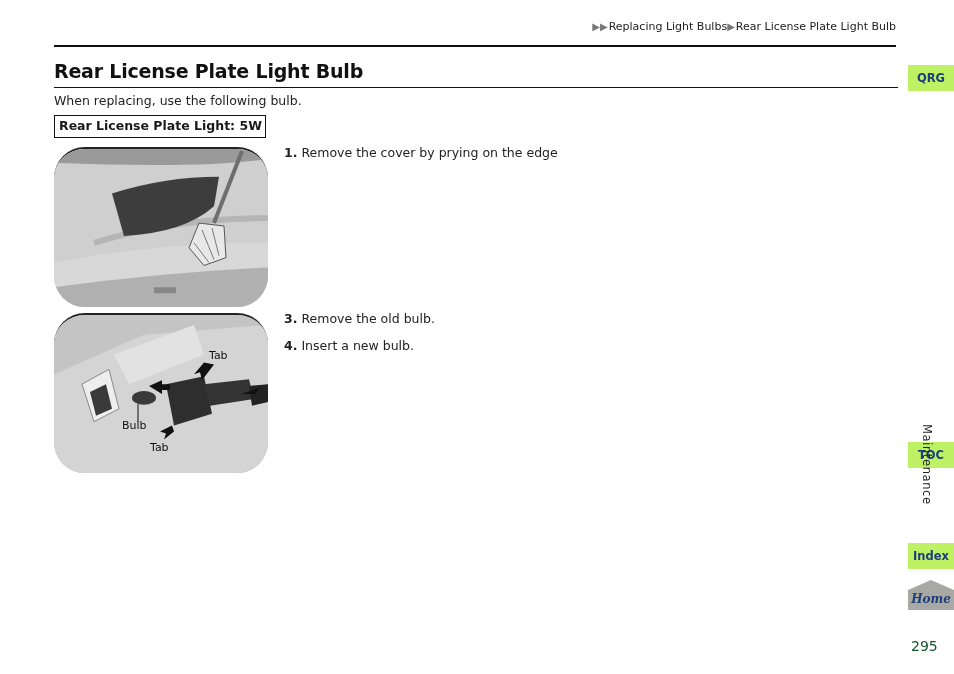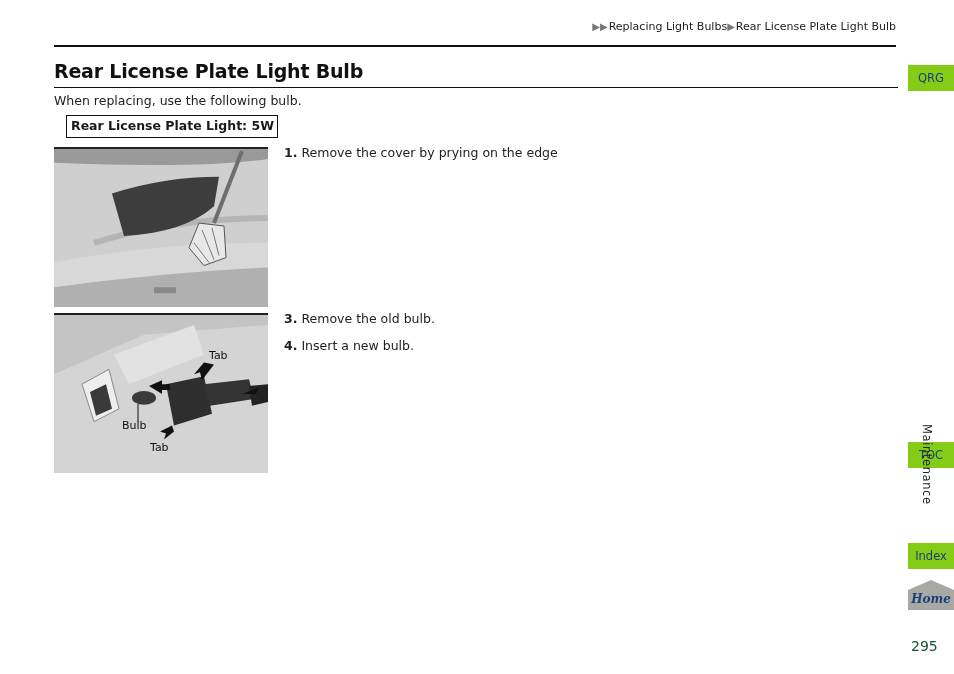--- a/index.html
+++ b/index.html
@@ -7,38 +7,38 @@
     body { position: relative; font-family: "DejaVu Sans", sans-serif; color: #1a1a1a; }
 
     .breadcrumb { position: absolute; top: 20px; right: 58px; font-size: 11px; color: #222; white-space: nowrap; padding-left: 37px; }
     .breadcrumb .arr { color: #777; font-size: 10px; margin-right: 1px; }
     .top-rule { position: absolute; top: 45px; left: 54px; width: 842px; height: 1.5px; background: #111; }
 
     .page-title { position: absolute; top: 60px; left: 54px; font-size: 19px; font-weight: bold; color: #111; letter-spacing: -0.2px; }
     .title-rule { position: absolute; top: 87px; left: 54px; width: 844px; height: 1px; background: #111; }
 
     .intro { position: absolute; top: 93px; left: 54px; font-size: 12.5px; color: #222; }
-    .spec-box { position: absolute; top: 115px; left: 54px; width: 212px; height: 23px; border: 1px solid #111; padding: 2px 4px; font-size: 12.5px; font-weight: bold; white-space: nowrap; margin-left: 12px; }
+    .spec-box { position: absolute; top: 115px; left: 54px; width: 212px; height: 23px; border: 1px solid #111; padding: 2px 4px; font-size: 12.5px; font-weight: bold; white-space: nowrap; }
 
-    .photo { position: absolute; left: 54px; width: 214px; overflow: hidden; background: #c9c9c9; border-top: 2px solid #222; }
+    .photo { position: absolute; left: 54px; width: 214px; overflow: hidden; background: #c9c9c9; border-top: 2px solid #222; border-radius: 31px; }
     .photo1 { top: 147px; height: 160px; }
     .photo2 { top: 313px; height: 160px; }
     .photo svg { display: block; width: 100%; height: 100%; }
 
     .steps { position: absolute; left: 284px; font-size: 12.5px; line-height: 18.5px; color: #222; }
     .step b { font-weight: bold; }
     .step .cont { padding-left: 16px; display: block; }
     .note { padding-left: 16px; display: block; }
     .note .tri { color: #666; font-size: 11px; margin-right: 3px; }
     .note .cont2 { padding-left: 16px; display: block; }
     .steps1 { top: 144px; }
     .steps2 { top: 310px; }
     .steps2 .step { display: block; margin-bottom: 8px; }
 
-    .side-btn { position: absolute; right: 0; width: 46px; height: 26px; background: #84cc16; color: #1c3f7a; font-size: 11.5px; font-weight: normal; display: flex; align-items: center; justify-content: center; border-right: 0; }
+    .side-btn { position: absolute; right: 0; width: 46px; height: 26px; background: #bef264; color: #1c3f7a; font-size: 11.5px; font-weight: bold; display: flex; align-items: center; justify-content: center; border-right: 0; }
     .qrg { top: 65px; left: 908px; }
     .toc { top: 394px; left: 908px; margin-top: 48px; }
     .index { top: 543px; left: 908px; }
     .section-label { position: absolute; top: 424px; left: 920px; writing-mode: vertical-rl; font-size: 11.5px; color: #222; letter-spacing: 0.6px; }
     .home-btn { position: absolute; top: 580px; left: 908px; width: 46px; height: 30px; }
     .home-btn svg { width: 100%; height: 100%; display: block; }
     .page-number { position: absolute; top: 638px; left: 911px; font-size: 14px; color: #14532d; }
   </style>
 </head>
 <body>

